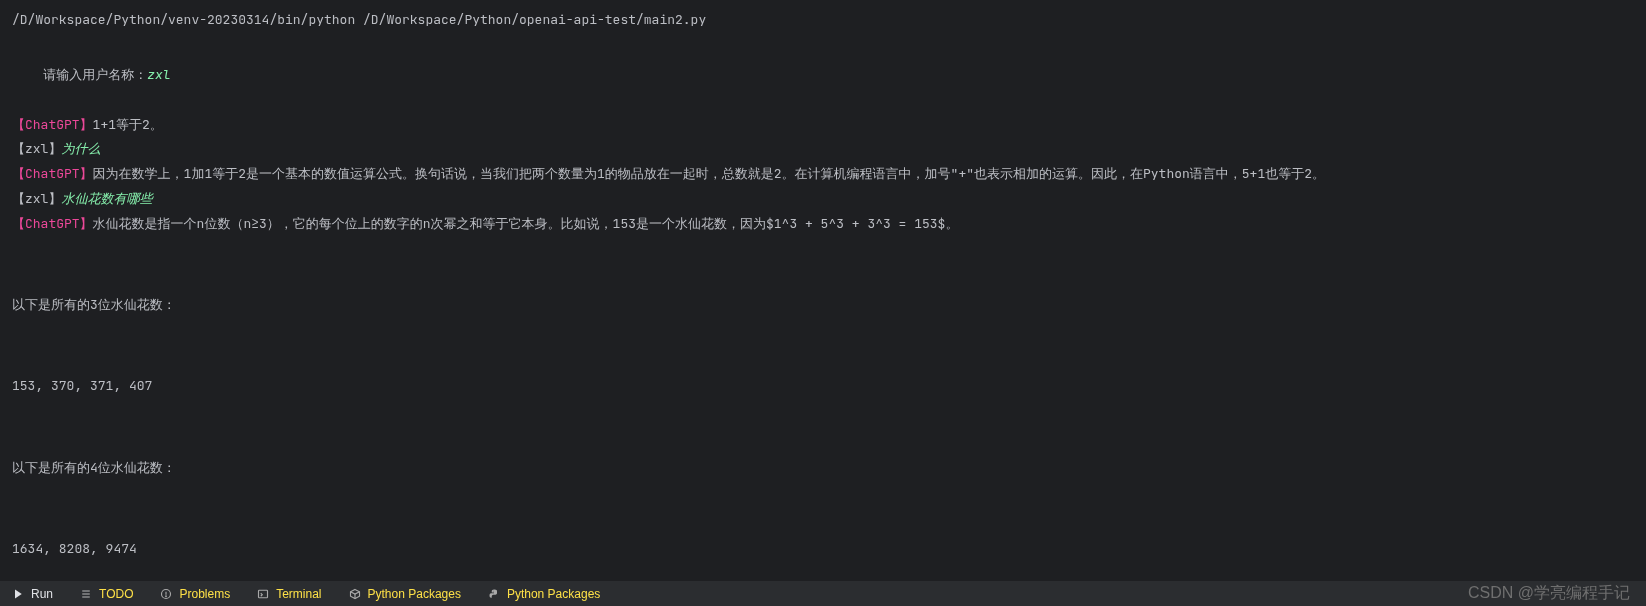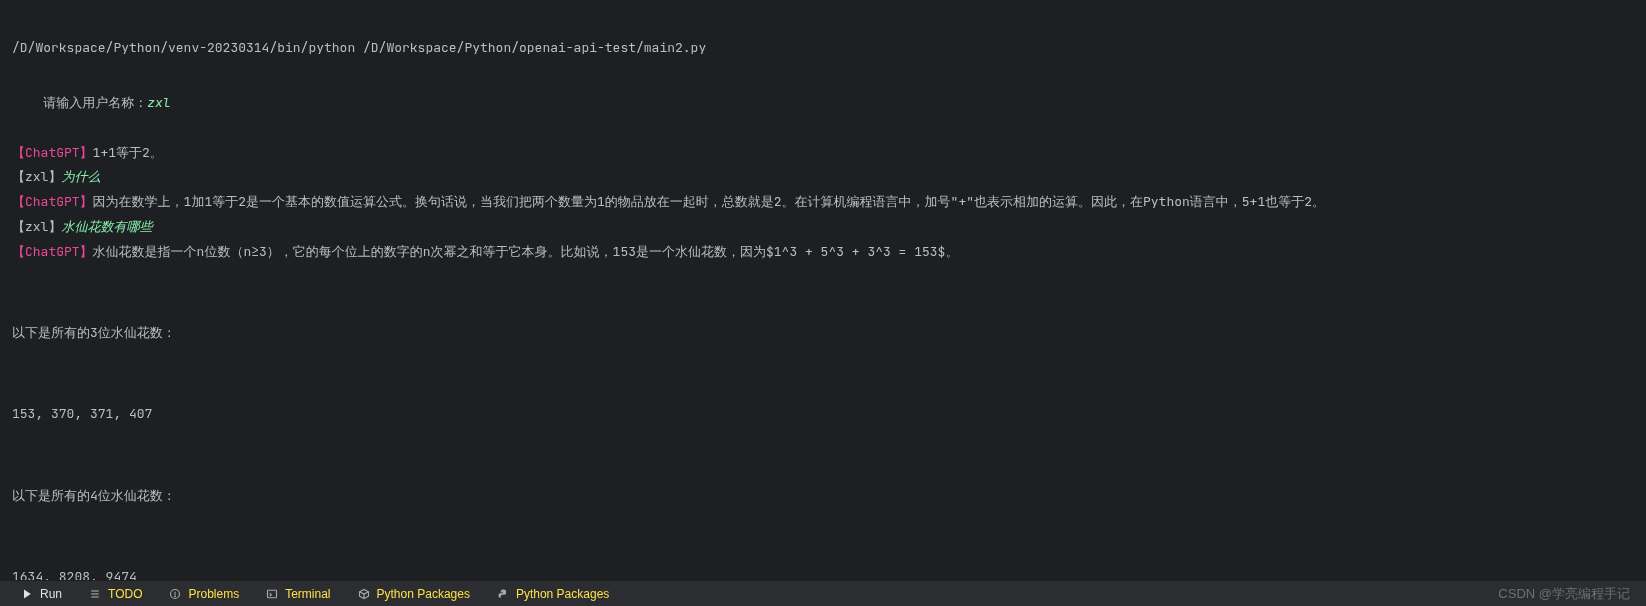--- a/index.html
+++ b/index.html
@@ -19,21 +19,20 @@
       overflow: hidden;
     }
     .console-output {
       flex: 1;
       padding: 8px 12px;
       line-height: 1.9;
       overflow: hidden;
     }
     .cmd-line {
       color: #bcbec4;
-      margin-top: 28px;
     }
     .prompt-line {
       margin-top: 6px;
     }
     .prompt-text {
       color: #bcbec4;
     }
     .user-input {
       color: #86efac;
       font-style: italic;
@@ -53,21 +52,21 @@
     }
     .blank-line {
       height: 1.9em;
     }
     .bottom-tabs {
       display: flex;
       align-items: center;
       height: 26px;
       background: #2b2d30;
       border-top: 1px solid #1e1f22;
-      padding: 0 16px;
+      padding: 0 7px;
       gap: 18px;
       position: relative;
     }
     .tab-item {
       display: flex;
       align-items: center;
       gap: 6px;
       color: #fde047;
       font-size: 12px;
       cursor: pointer;
@@ -81,21 +80,21 @@
       width: 14px;
       height: 14px;
       display: inline-flex;
       align-items: center;
       justify-content: center;
     }
     .watermark {
       position: absolute;
       right: 16px;
       color: #6f6f6f;
-      font-size: 13px;
+      font-size: 16px;
       font-family: sans-serif;
     }
   </style>
 </head>
 <body>
 
 <div class="console-output">
   <div class="line cmd-line">/D/Workspace/Python/venv-20230314/bin/python /D/Workspace/Python/openai-api-test/main2.py</div>
   <div class="line prompt-line">
     <span class="prompt-text">请输入用户名称：</span><span class="user-input">zxl</span>

